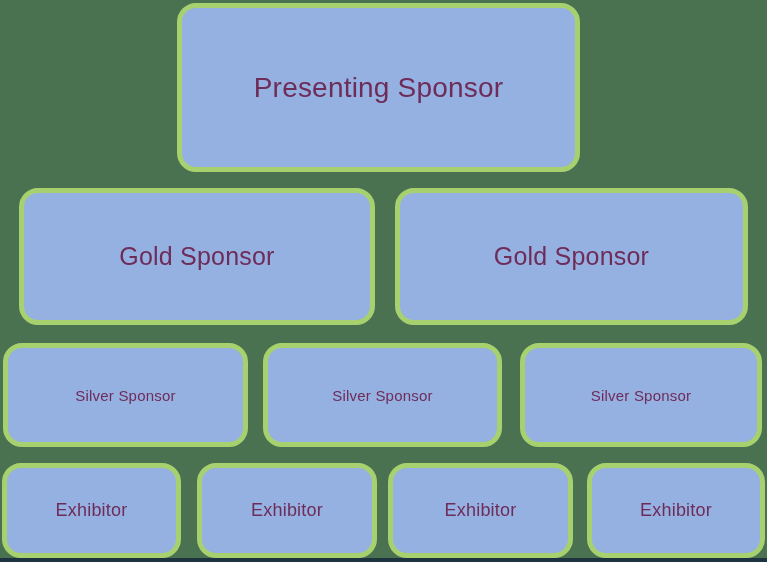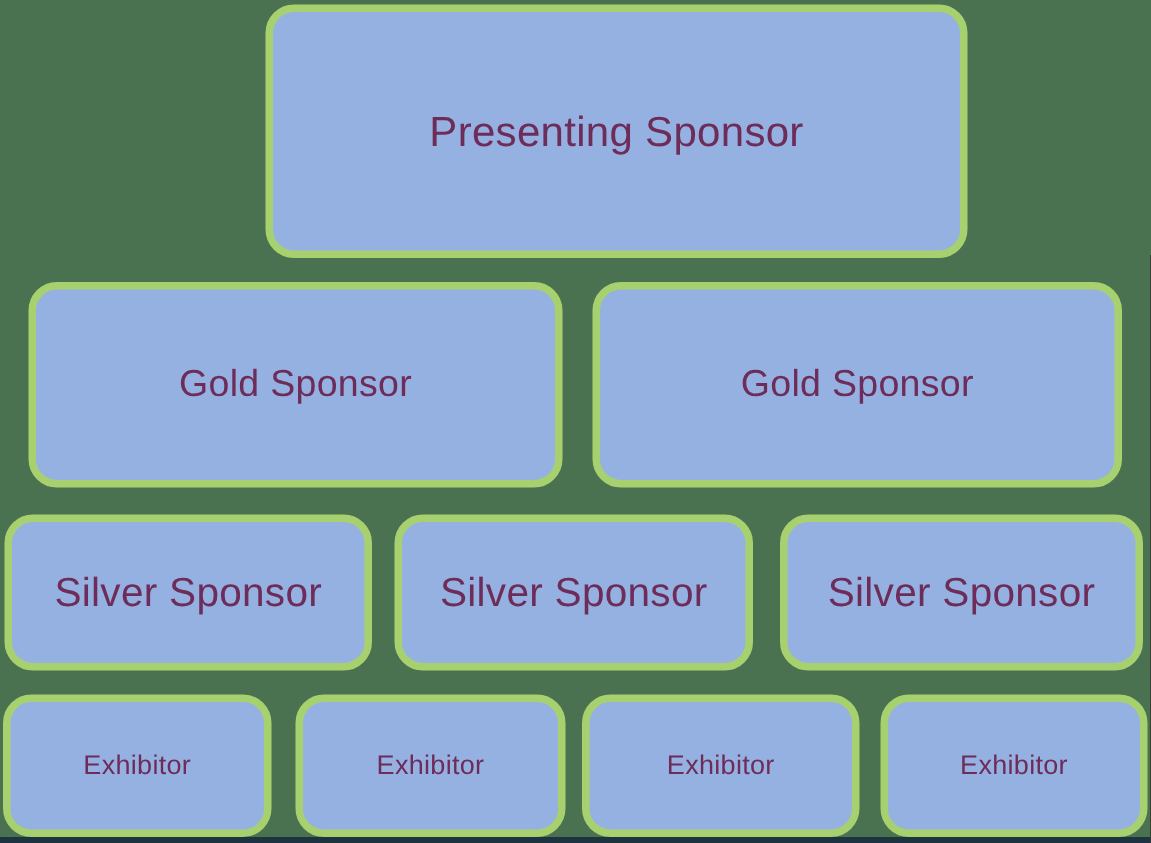--- a/index.html
+++ b/index.html
@@ -28,37 +28,37 @@
   }
   .node-label {
     color: var(--node-text, #6e2c59);
     font-weight: 500;
     letter-spacing: 0.2px;
     white-space: nowrap;
     text-align: center;
   }
   .tier-presenting .node-label { font-size: 28px; }
   .tier-gold       .node-label { font-size: 25px; text-align: center; }
-  .tier-silver     .node-label { font-size: 27px; }
+  .tier-silver     .node-label { font-size: 15px; }
   .tier-exhibitor  .node-label { font-size: 18px; }
   .bottom-strip {
     position: absolute;
     left: 0;
     bottom: 0;
     width: 100%;
     height: 4px;
     background: var(--bottom-strip, #1e3340);
   }
 </style>
 </head>
 <body>
 
 <div class="stage" style="--background: #4a7251; --node-fill: #95b1e2; --node-border: #a7d16f; --node-text: #6e2c59; --bottom-strip: #1e3340;">
 
-  <div class="node tier-presenting" style="left:177px; top:3px; width:468px; height:169px;">
+  <div class="node tier-presenting" style="left:177px; top:3px; width:403px; height:169px;">
     <span class="node-label">Presenting Sponsor</span>
   </div>
 
   <div class="node tier-gold" style="left:19px; top:188px; width:356px; height:137px;">
     <span class="node-label">Gold Sponsor</span>
   </div>
   <div class="node tier-gold" style="left:395px; top:188px; width:353px; height:137px;">
     <span class="node-label">Gold Sponsor</span>
   </div>
 

